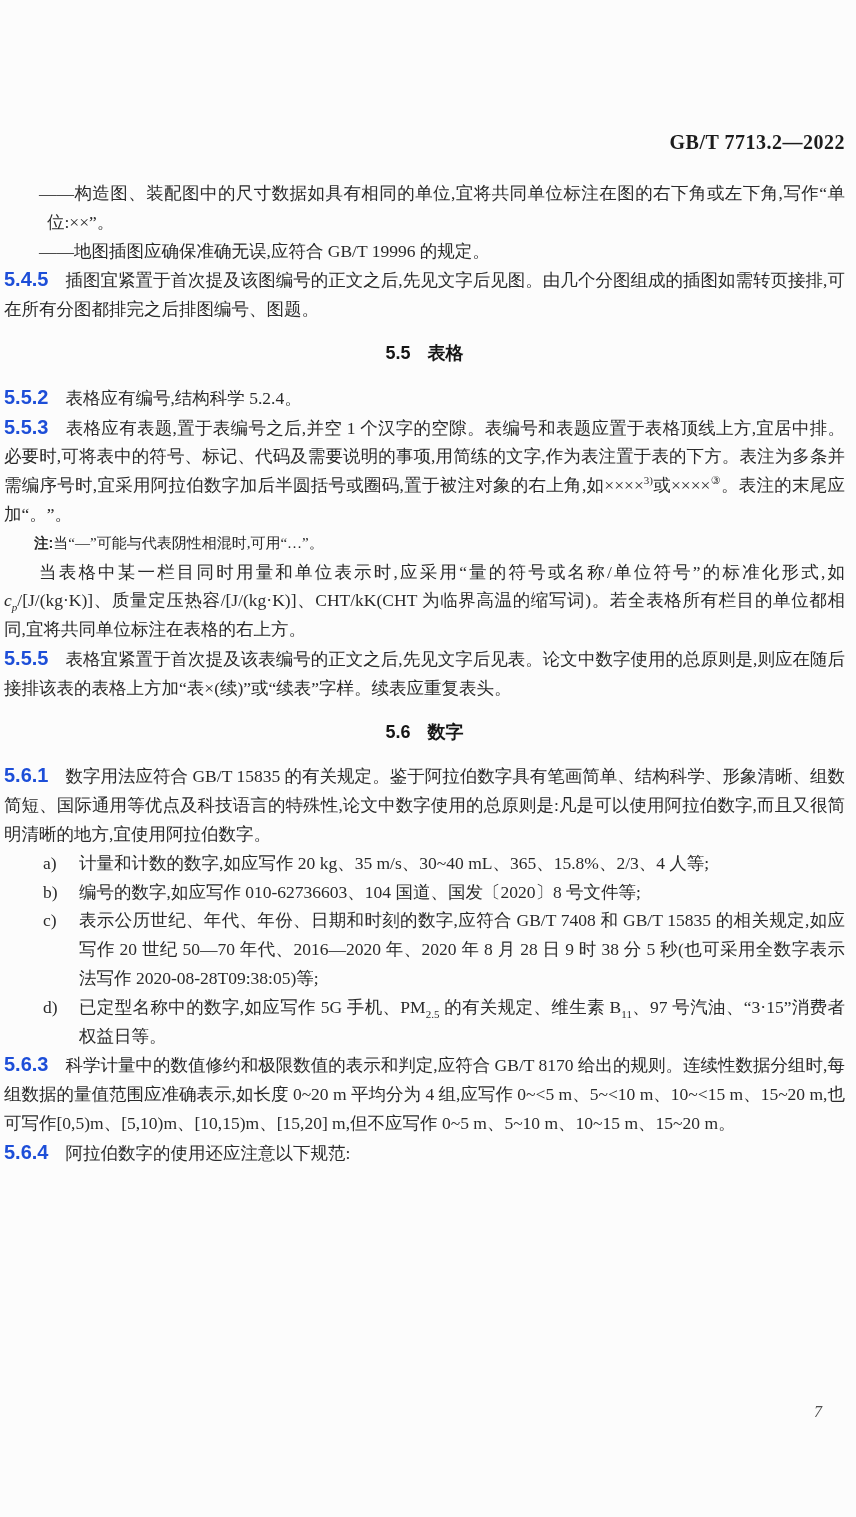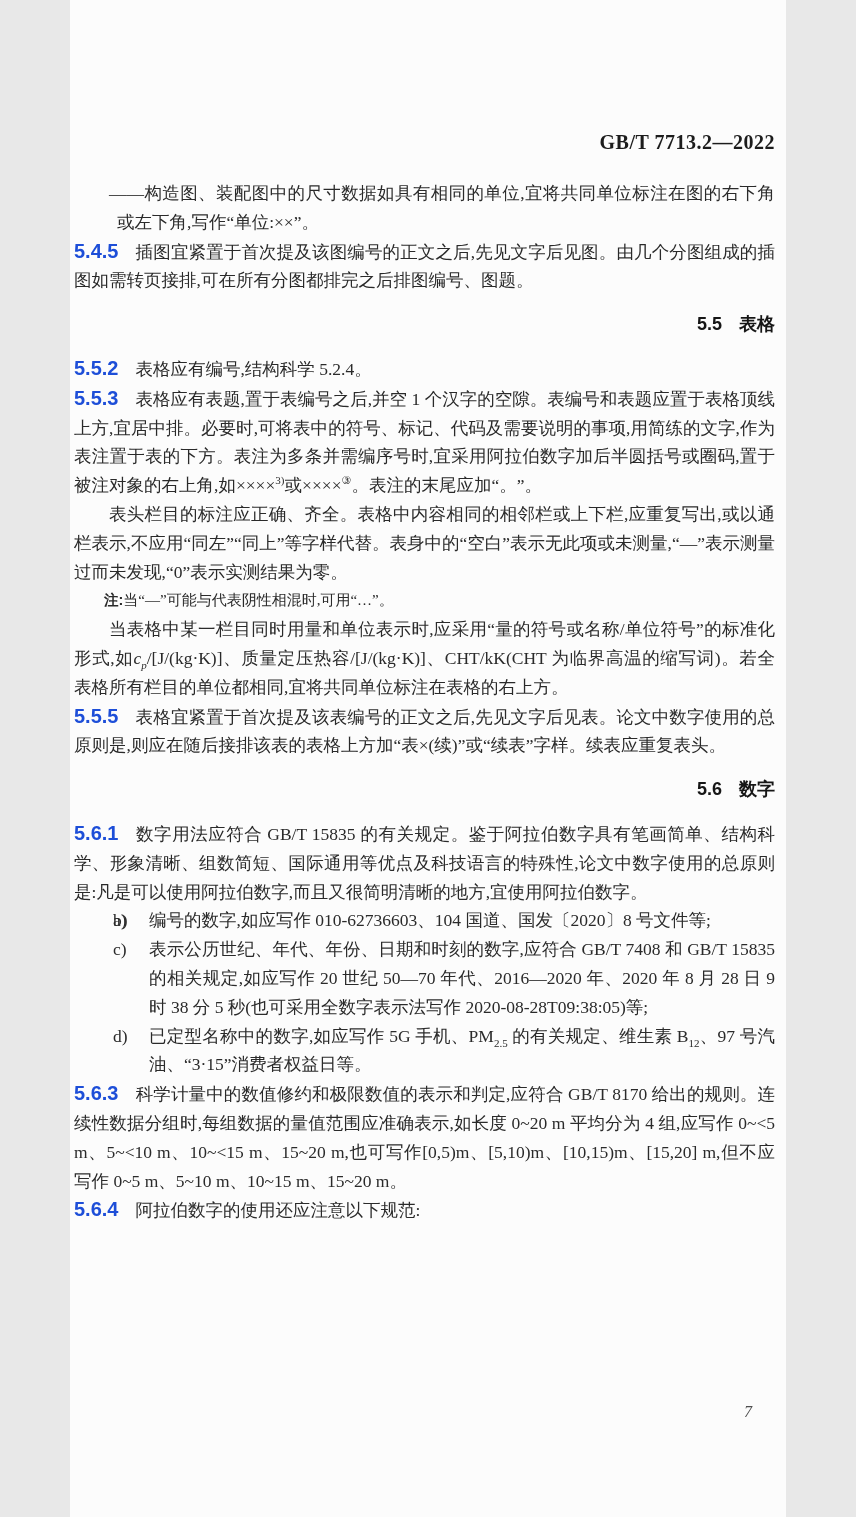--- a/index.html
+++ b/index.html
@@ -1,18 +1,18 @@
 <!DOCTYPE html>
 <html><head>
 <meta charset="utf-8">
 <style>
   html,body { margin:0; padding:0; background:#e8e8e8; }
   .page {
     position:relative;
-    width:716px; height:1517px;
+    width:856px; height:1517px;
     margin:0 auto;
     background:#fcfcfc;
     font-family:"Liberation Serif","DejaVu Serif",serif;
     font-size:17.5px;
     line-height:28.8px;
     color:#2a2a2a;
     box-sizing:border-box;
     padding-top:131px;
     overflow:hidden;
     text-align:justify;
@@ -36,21 +36,21 @@
     margin-right:17px;
     color:#1d4ed8;
     white-space:nowrap;
   }
   .section-heading {
     margin:15px 0 !important;
     font-family:"Liberation Sans","DejaVu Sans",sans-serif;
     font-weight:700;
     font-size:18px;
     color:#161616;
-    text-align:right;
+    text-align:center;
   }
   .section-heading .heading-num { margin-right:17px; }
 
   .dash-item { padding-left:43px; text-indent:-8px; }
   .dash-marker { letter-spacing:0; }
 
   .para-indent { text-indent:35px; }
 
   .note-line {
     font-size:15px;
@@ -85,51 +85,51 @@
 <body>
 
 <div class="page">
 
   <div class="doc-header">GB/T 7713.2—2022</div>
 
   <main class="content">
 
     <p class="dash-item"><span class="dash-marker">——</span><span>构造图、装配图中的尺寸数据如具有相同的单位,宜将共同单位标注在图的右下角或左下角,写作“单位:××”。</span></p>
 
+    <p class="dash-item"><span class="dash-marker">——</span><span>地图插图应确保准确无误,应符合 GB/T 19996 的规定。</span></p>
 
     <p class="clause"><span class="clause-num">5.4.5</span><span>插图宜紧置于首次提及该图编号的正文之后,先见文字后见图。由几个分图组成的插图如需转页接排,可在所有分图都排完之后排图编号、图题。</span></p>
 
     <p class="section-heading"><span class="heading-num">5.5</span><span>表格</span></p>
 
 
     <p class="clause"><span class="clause-num">5.5.2</span><span>表格应有编号,结构科学 5.2.4。</span></p>
 
     <p class="clause"><span class="clause-num">5.5.3</span><span>表格应有表题,置于表编号之后,并空 1 个汉字的空隙。表编号和表题应置于表格顶线上方,宜居中排。必要时,可将表中的符号、标记、代码及需要说明的事项,用简练的文字,作为表注置于表的下方。表注为多条并需编序号时,宜采用阿拉伯数字加后半圆括号或圈码,置于被注对象的右上角,如××××</span><sup class="tbl-sup">3)</sup><span>或××××</span><sup class="tbl-sup">③</sup><span>。表注的末尾应加“。”。</span></p>
 
 
-    <p class="para-indent">表头栏目的标注应正确、齐全。表格中内容相同的相邻栏或上下栏,应重复写出,或以通栏表示,不应用“同左”“同上”等字样代替。表身中的“空白”表示无此项或未测量,“—”表示测量过而未发现,“0”表示实测结果为零。</p>
 
     <p class="note-line"><span class="note-label">注:</span><span>当“—”可能与代表阴性相混时,可用“…”。</span></p>
 
     <p class="para-indent"><span>当表格中某一栏目同时用量和单位表示时,应采用“量的符号或名称/单位符号”的标准化形式,如</span><span class="var-italic"><span>c</span><sub class="tbl-sub">p</sub></span><span>/[J/(kg·K)]、质量定压热容/[J/(kg·K)]、CHT/kK(CHT 为临界高温的缩写词)。若全表格所有栏目的单位都相同,宜将共同单位标注在表格的右上方。</span></p>
 
     <p class="clause"><span class="clause-num">5.5.5</span><span>表格宜紧置于首次提及该表编号的正文之后,先见文字后见表。论文中数字使用的总原则是,则应在随后接排该表的表格上方加“表×(续)”或“续表”字样。续表应重复表头。</span></p>
 
     <p class="section-heading"><span class="heading-num">5.6</span><span>数字</span></p>
 
     <p class="clause"><span class="clause-num">5.6.1</span><span>数字用法应符合 GB/T 15835 的有关规定。鉴于阿拉伯数字具有笔画简单、结构科学、形象清晰、组数简短、国际通用等优点及科技语言的特殊性,论文中数字使用的总原则是:凡是可以使用阿拉伯数字,而且又很简明清晰的地方,宜使用阿拉伯数字。</span></p>
 
 
-    <p class="list-item"><span class="list-label">a)</span></p>
+    <p class="list-item"><span class="list-label">a)</span><span>计量和计数的数字,如应写作 20 kg、35 m/s、30~40 mL、365、15.8%、2/3、4 人等;</span></p>
 
     <p class="list-item"><span class="list-label">b)</span><span>编号的数字,如应写作 010-62736603、104 国道、国发〔2020〕8 号文件等;</span></p>
 
     <p class="list-item"><span class="list-label">c)</span><span>表示公历世纪、年代、年份、日期和时刻的数字,应符合 GB/T 7408 和 GB/T 15835 的相关规定,如应写作 20 世纪 50—70 年代、2016—2020 年、2020 年 8 月 28 日 9 时 38 分 5 秒(也可采用全数字表示法写作 2020-08-28T09:38:05)等;</span></p>
 
-    <p class="list-item"><span class="list-label">d)</span><span>已定型名称中的数字,如应写作 5G 手机、PM</span><sub class="tbl-sub">2.5</sub><span> 的有关规定、维生素 B</span><sub class="tbl-sub">12</sub><span>、97 号汽油、“3·15”消费者权益日等。</span></p>
+    <p class="list-item"><span class="list-label">d)</span><span>已定型名称中的数字,如应写作 5G 手机、PM</span><sub class="tbl-sub">2.5</sub><span> 的有关规定、维生素 B</span><sub class="tbl-sub">11</sub><span>、97 号汽油、“3·15”消费者权益日等。</span></p>
 
     <p class="clause"><span class="clause-num">5.6.3</span><span>科学计量中的数值修约和极限数值的表示和判定,应符合 GB/T 8170 给出的规则。连续性数据分组时,每组数据的量值范围应准确表示,如长度 0~20 m 平均分为 4 组,应写作 0~&lt;5 m、5~&lt;10 m、10~&lt;15 m、15~20 m,也可写作[0,5)m、[5,10)m、[10,15)m、[15,20] m,但不应写作 0~5 m、5~10 m、10~15 m、15~20 m。</span></p>
 
     <p class="clause"><span class="clause-num">5.6.4</span><span>阿拉伯数字的使用还应注意以下规范:</span></p>
 
   </main>
 
   <div class="page-number">7</div>
 
 </div>

